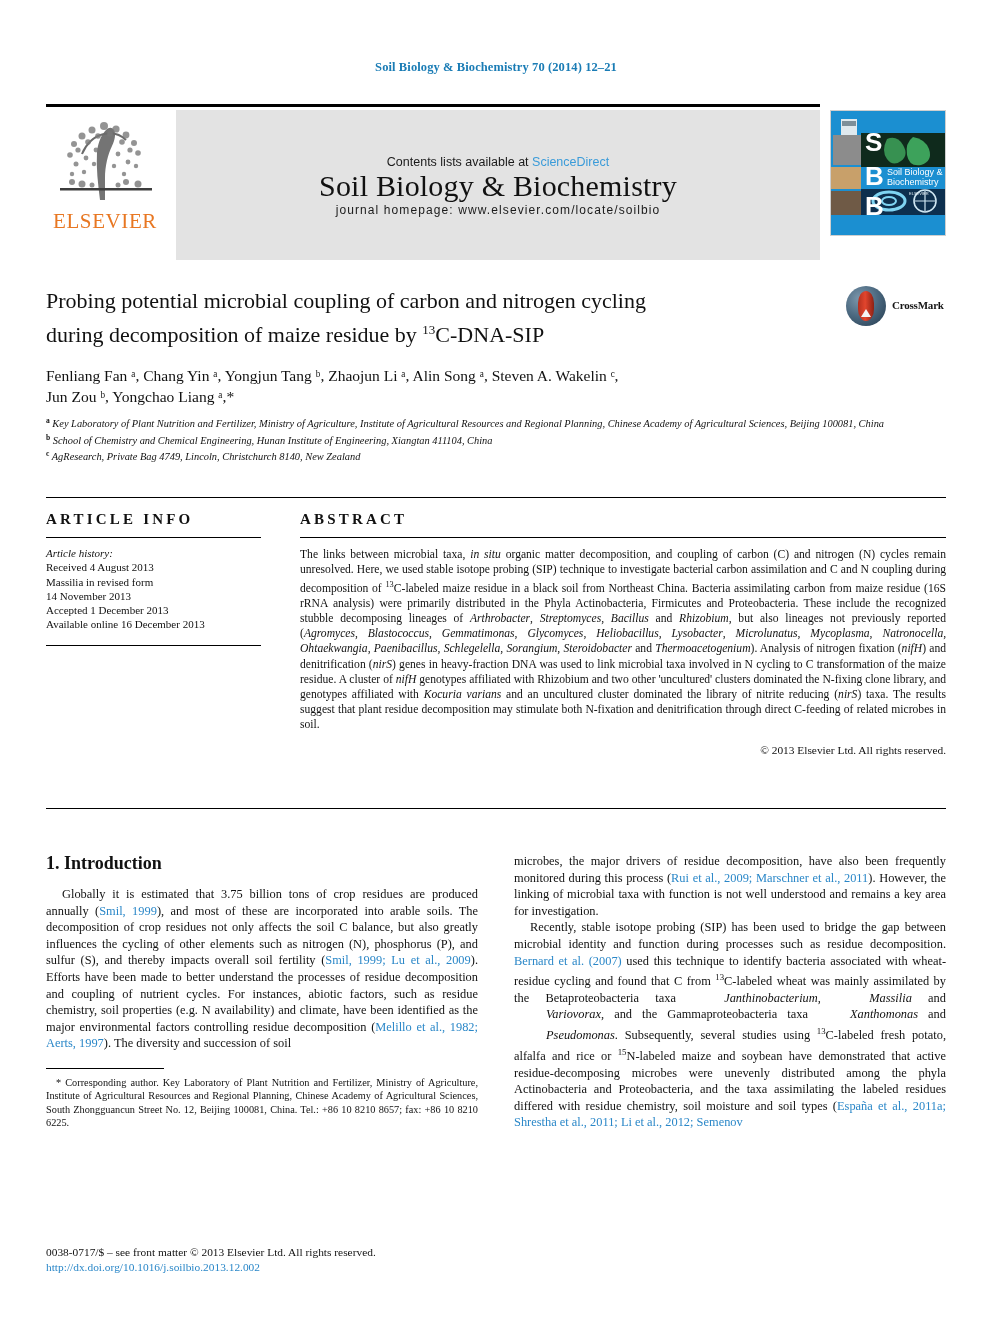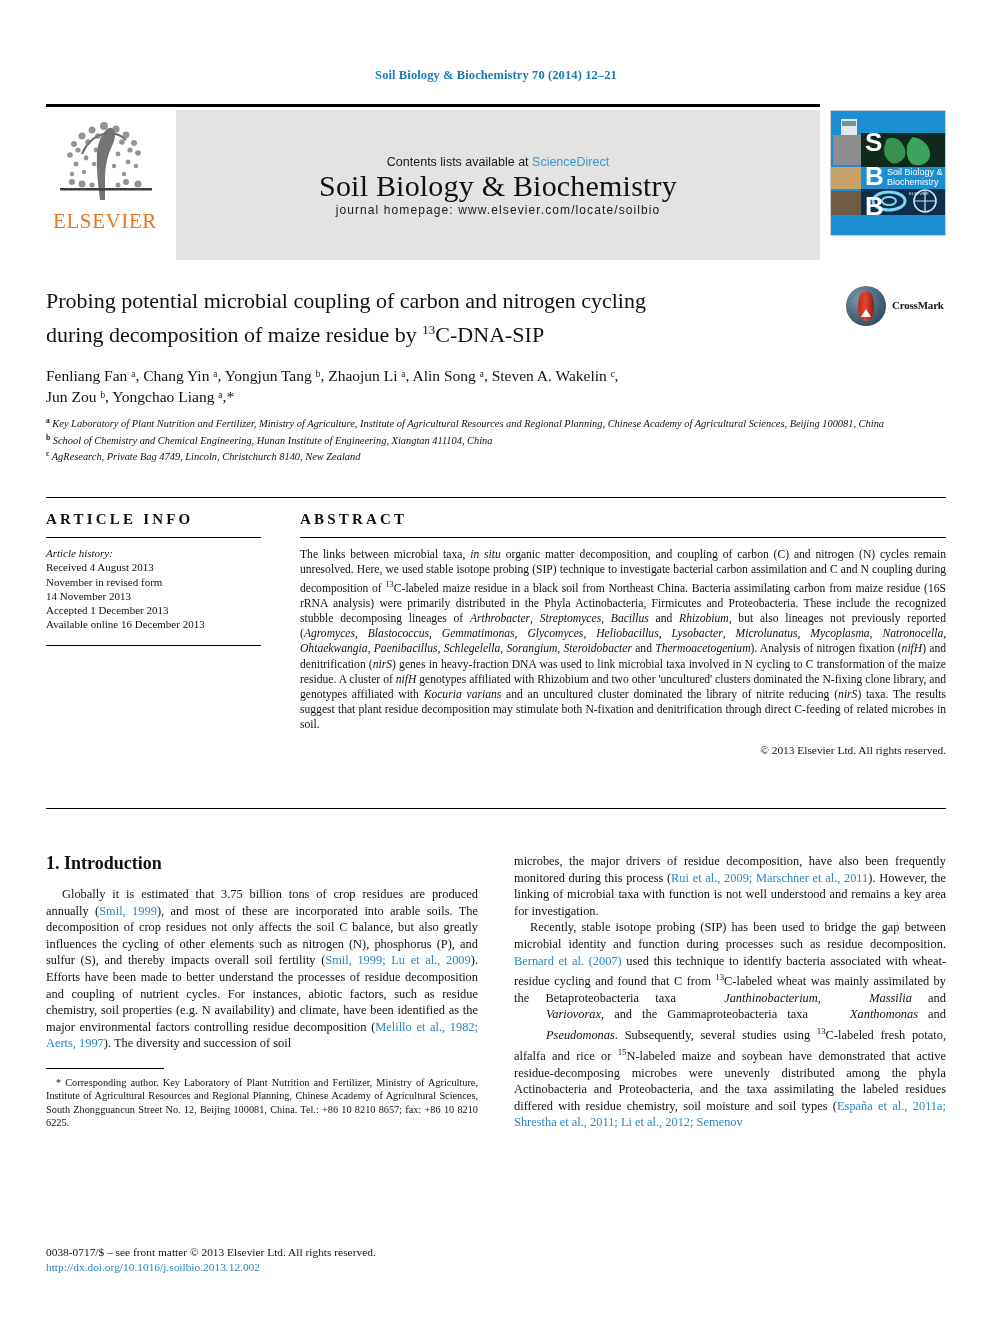--- a/index.html
+++ b/index.html
@@ -16,21 +16,21 @@
     overflow: hidden;
   }
   .page {
     position: absolute;
     inset: 0;
   }
 
   
   .running-head {
     position: absolute;
-    top: 68px;
+    top: 60px;
     left: 0;
     width: 992px;
     text-align: center;
     font-family: "Liberation Serif", serif;
     font-weight: bold;
     font-size: 12.5px;
     color: #1a7cb5;
     letter-spacing: 0.1px;
   }
 
@@ -494,21 +494,21 @@
 
   <div class="info-frame">
     <div class="frame-rule-top"></div>
 
     <div class="col-left">
       <div class="sec-head">ARTICLE INFO</div>
       <div class="hr-thin left"></div>
       <div class="history">
         <div class="lbl">Article history:</div>
         <div>Received 4 August 2013</div>
-        <div>November in revised form</div>
+        <div>Massilia in revised form</div>
         <div>14 November 2013</div>
         <div>Accepted 1 December 2013</div>
         <div>Available online 16 December 2013</div>
       </div>
       <div class="kw-rule"></div>
     </div>
 
     <div class="col-right">
       <div class="sec-head">ABSTRACT</div>
       <div class="hr-thin right"></div>

